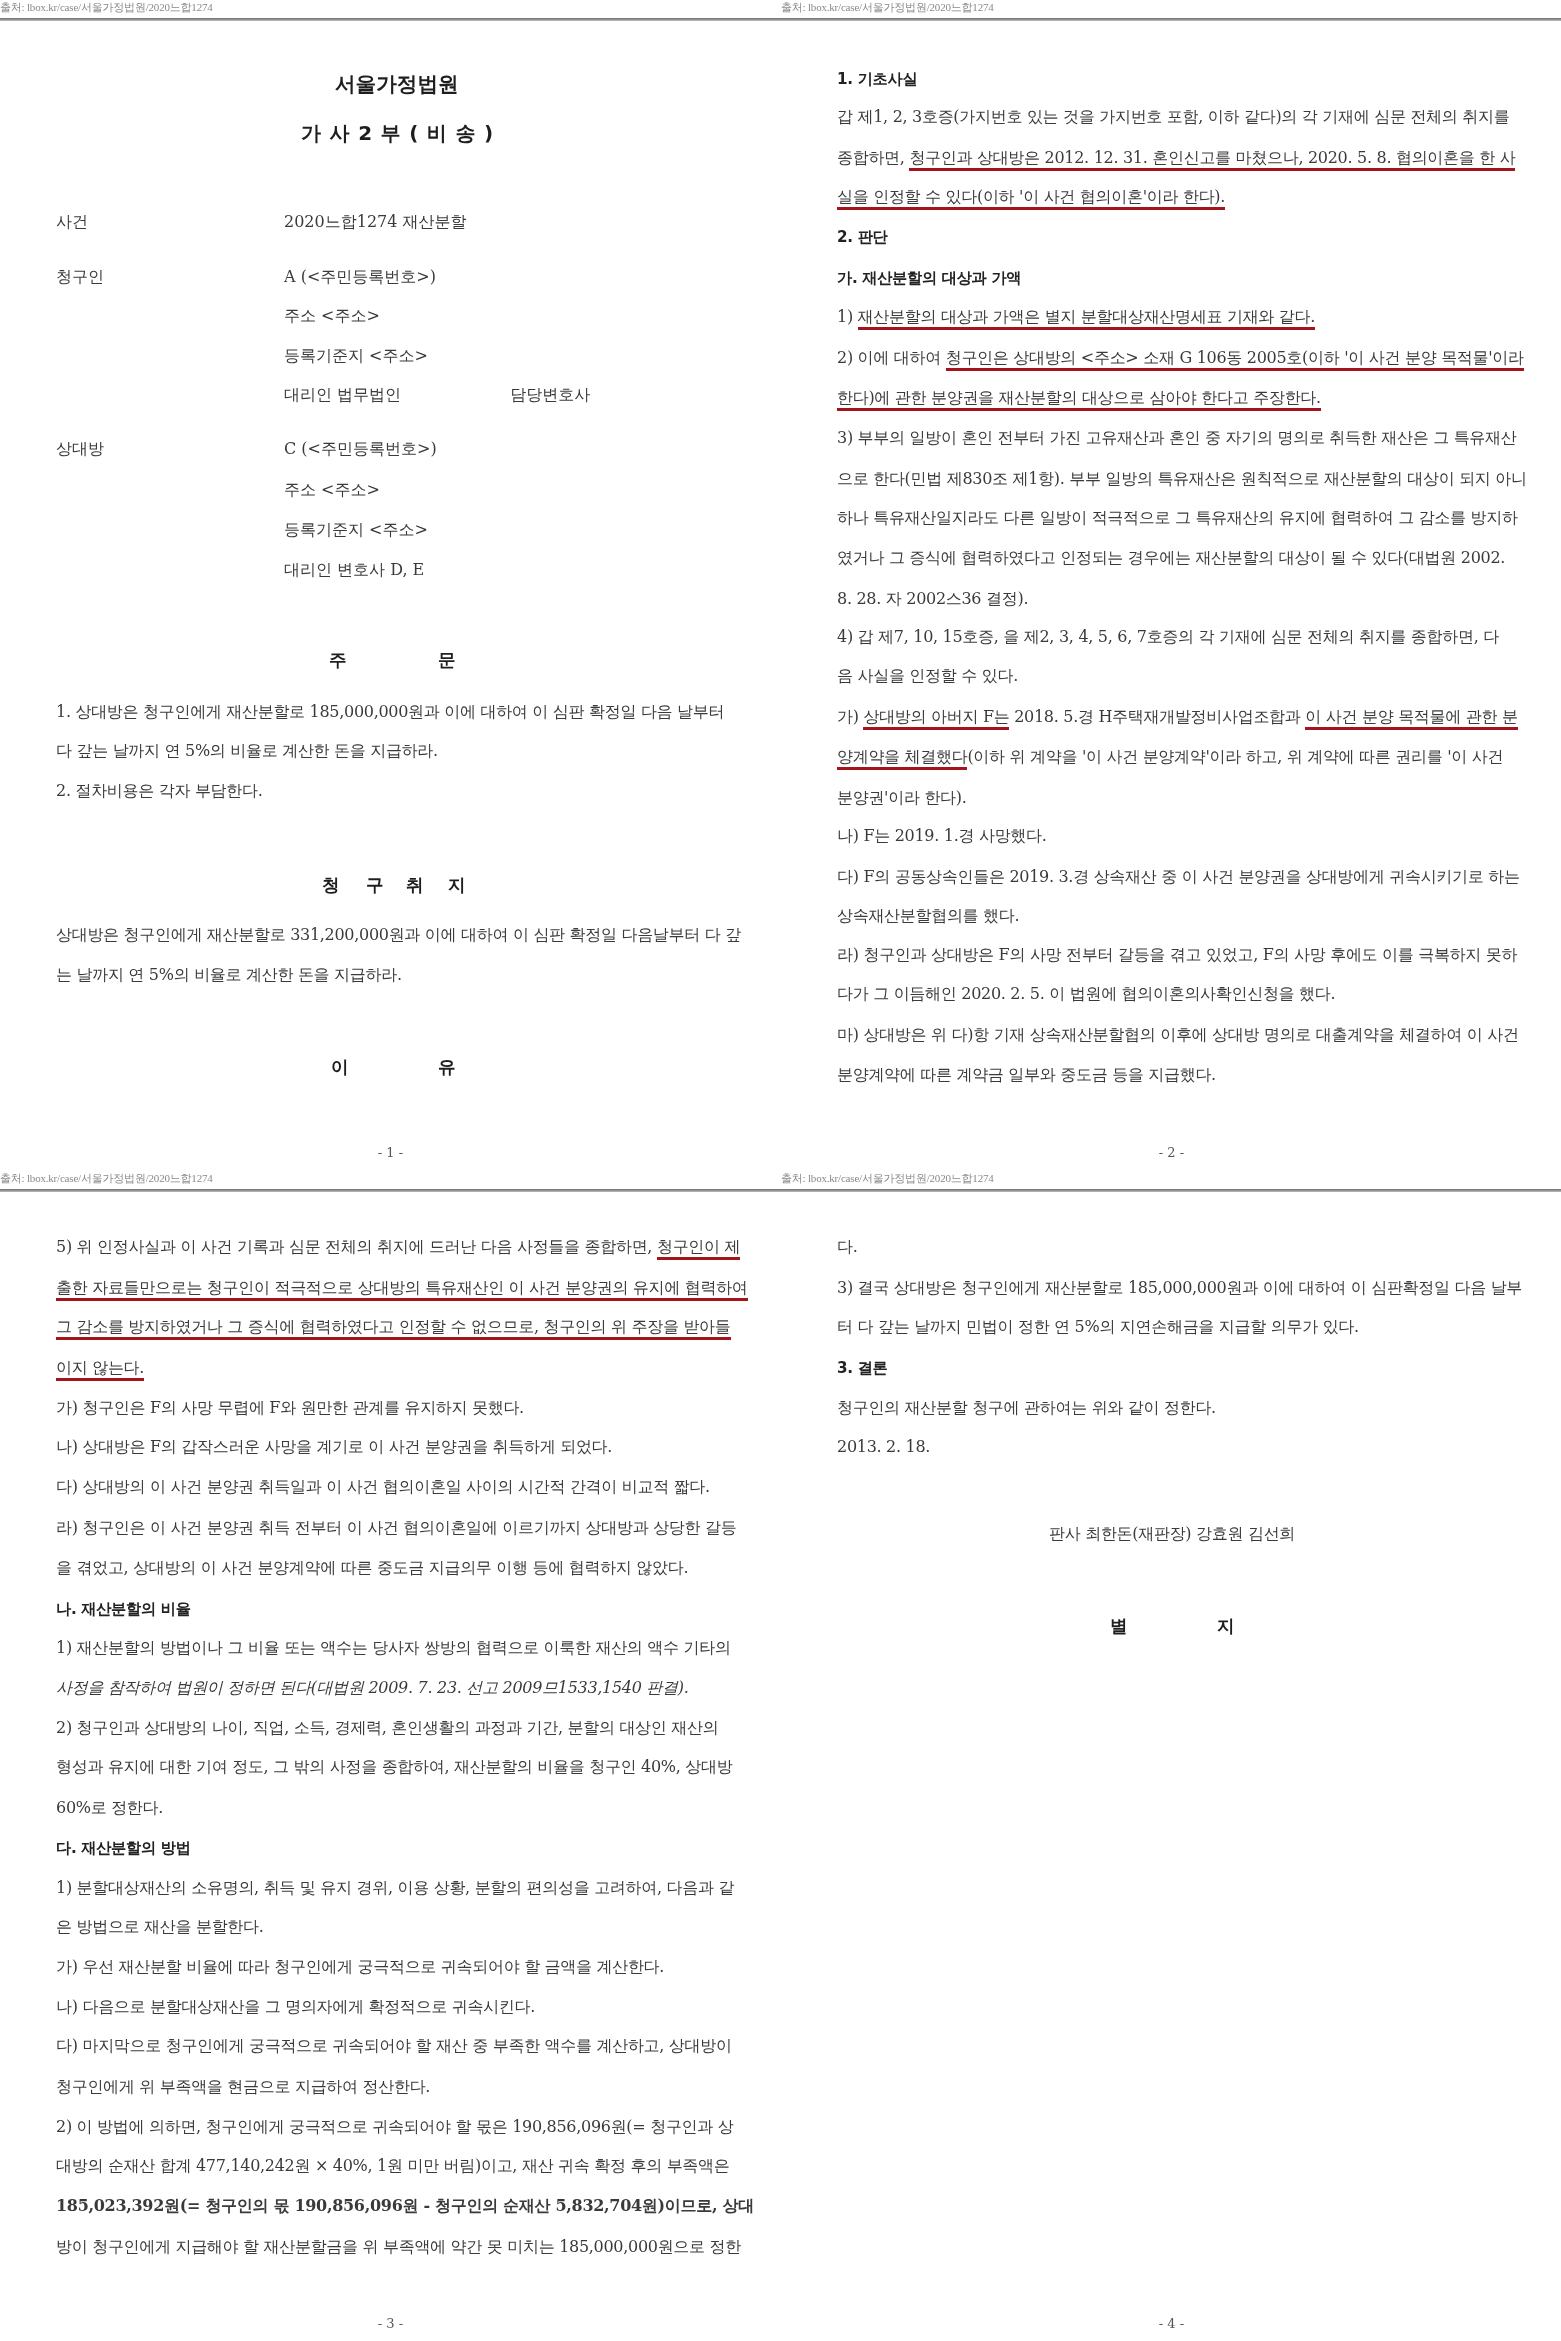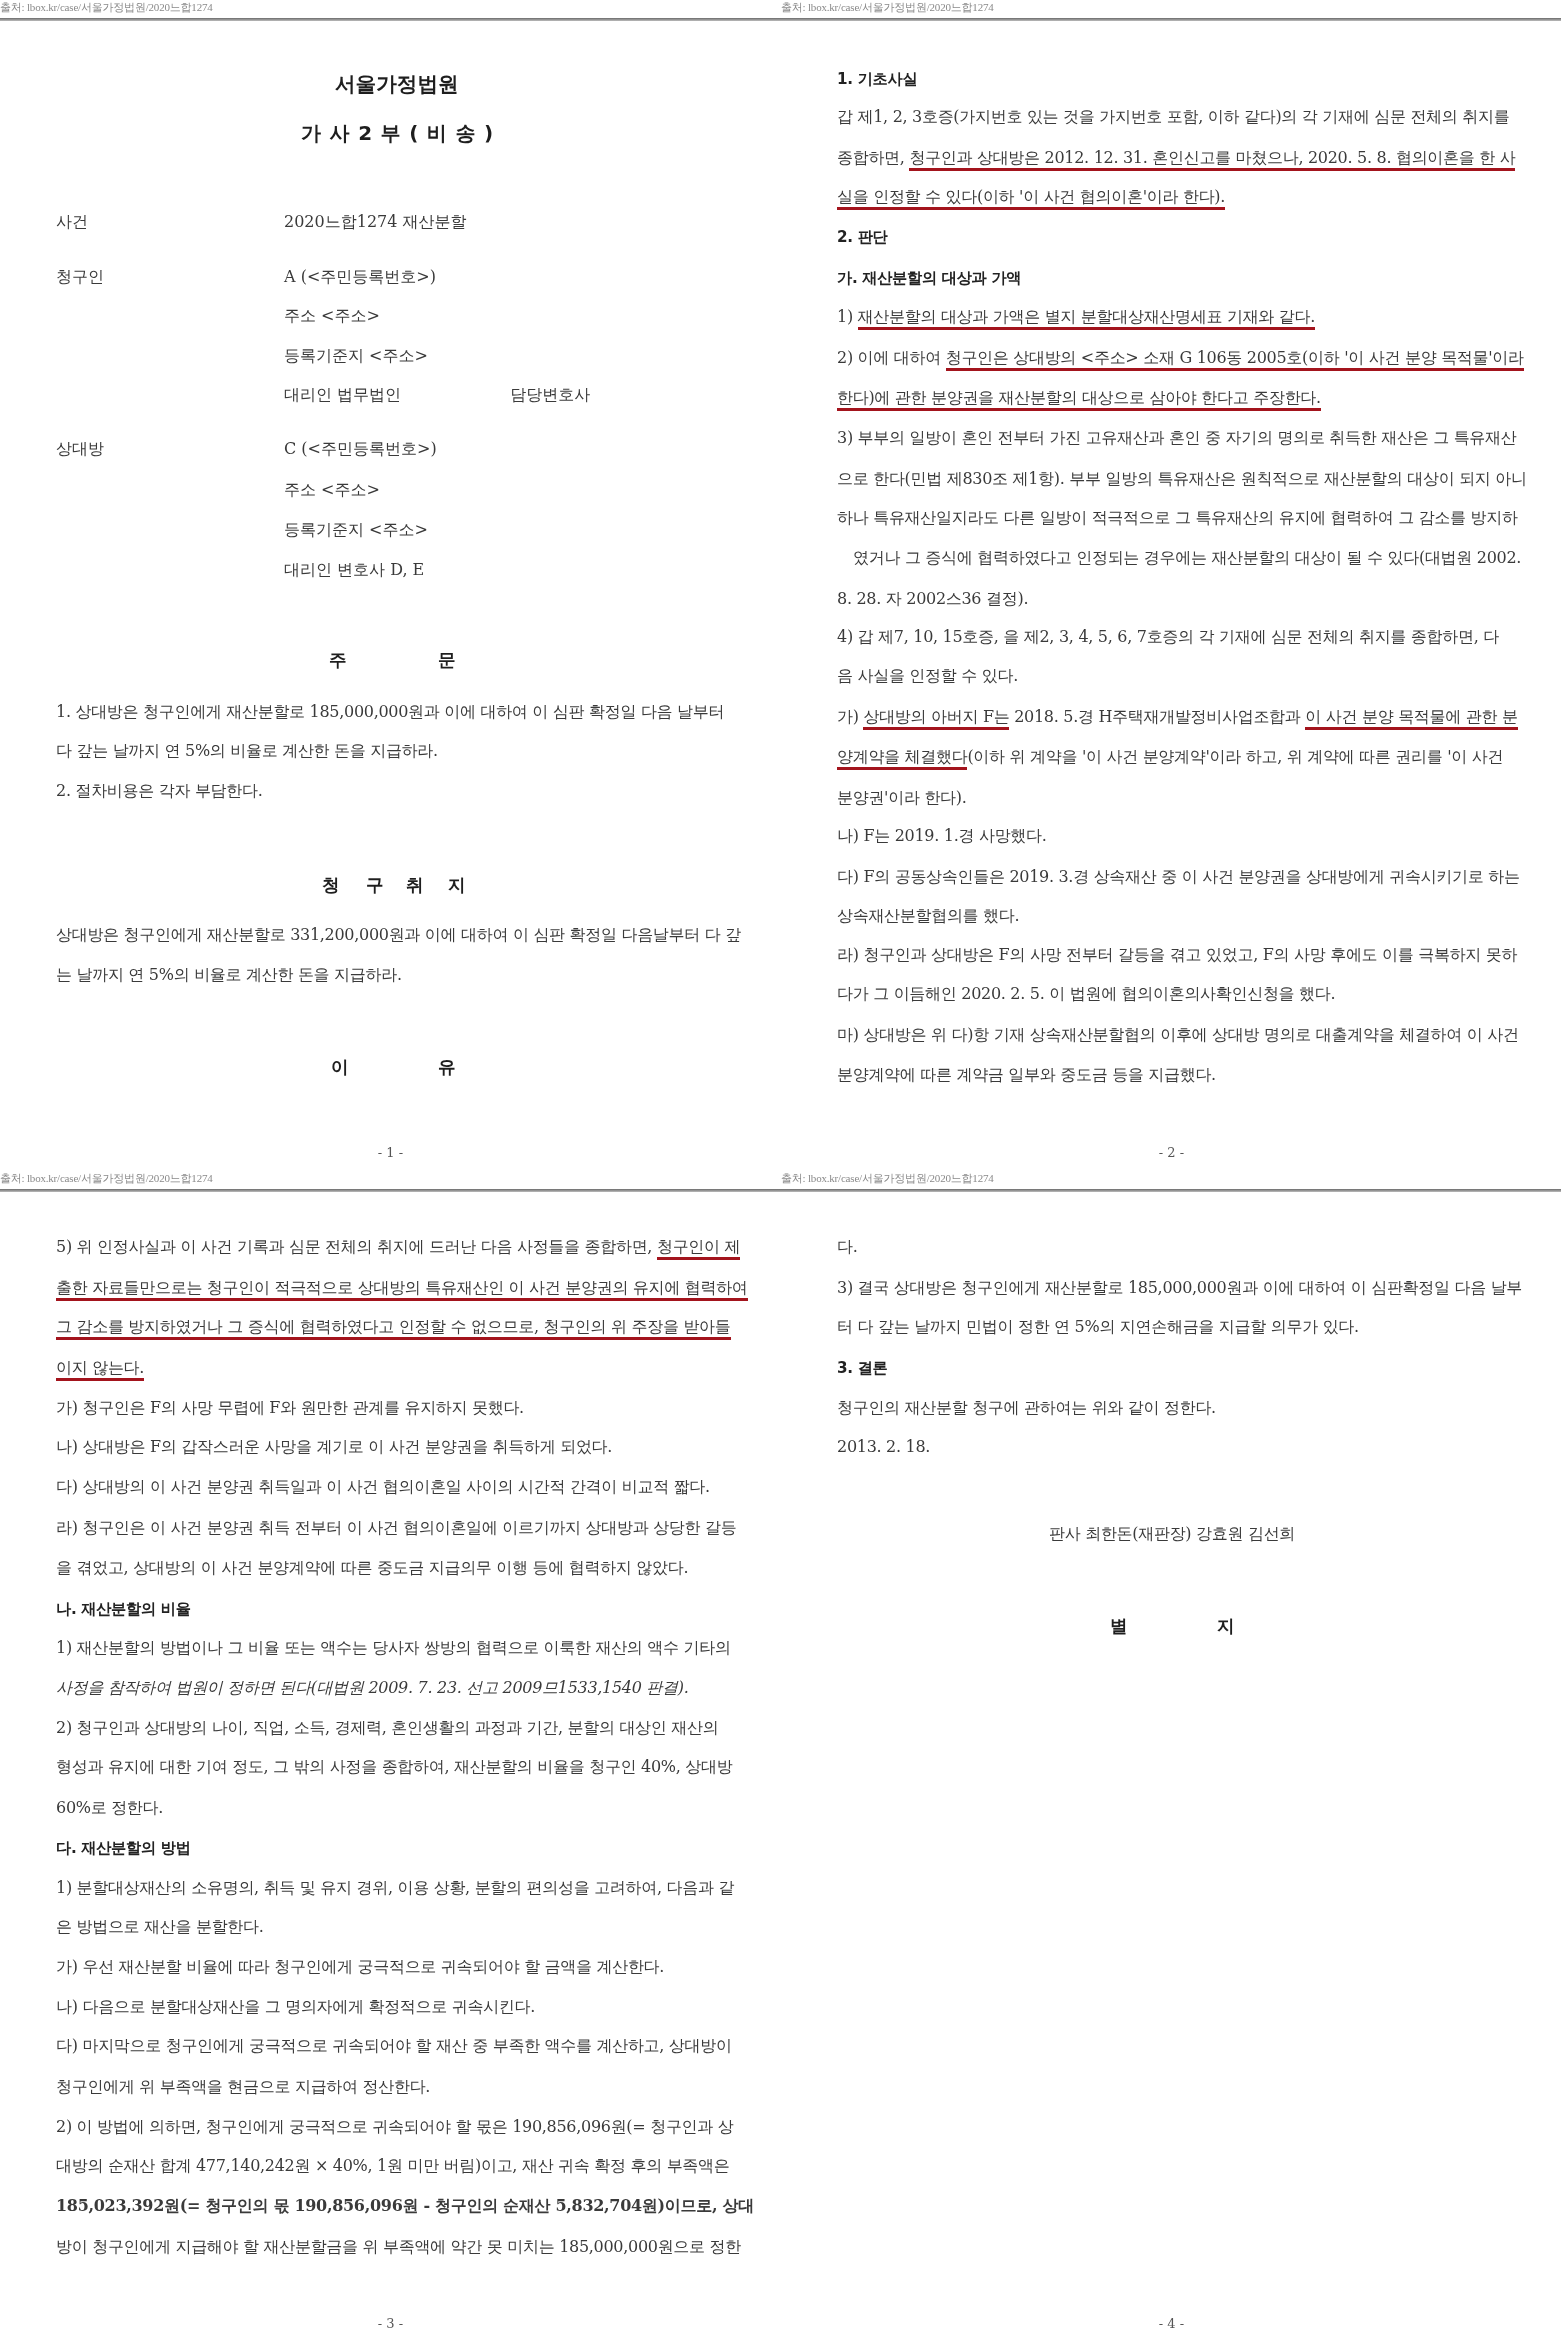--- a/index.html
+++ b/index.html
@@ -98,21 +98,21 @@
   <div class="ln" style="top:348px;">
     <span>2) 이에 대하여 </span><span class="u">청구인은 상대방의 &lt;주소&gt; 소재 G 106동 2005호(이하 '이 사건 분양 목적물'이라</span>
   </div>
   <div class="ln" style="top:388px;">
     <span class="u">한다)에 관한 분양권을 재산분할의 대상으로 삼아야 한다고 주장한다.</span>
   </div>
 
   <div class="ln" style="top:428px;">3) 부부의 일방이 혼인 전부터 가진 고유재산과 혼인 중 자기의 명의로 취득한 재산은 그 특유재산</div>
   <div class="ln" style="top:469px;">으로 한다(민법 제830조 제1항). 부부 일방의 특유재산은 원칙적으로 재산분할의 대상이 되지 아니</div>
   <div class="ln" style="top:508px;">하나 특유재산일지라도 다른 일방이 적극적으로 그 특유재산의 유지에 협력하여 그 감소를 방지하</div>
-  <div class="ln" style="top:548px;margin-left:16px;">였거나 그 증식에 협력하였다고 인정되는 경우에는 재산분할의 대상이 될 수 있다(대법원 2002.</div>
+  <div class="ln" style="top:548px;">였거나 그 증식에 협력하였다고 인정되는 경우에는 재산분할의 대상이 될 수 있다(대법원 2002.</div>
   <div class="ln" style="top:589px;">8. 28. 자 2002스36 결정).</div>
 
   <div class="ln" style="top:627px;">4) 갑 제7, 10, 15호증, 을 제2, 3, 4, 5, 6, 7호증의 각 기재에 심문 전체의 취지를 종합하면, 다</div>
   <div class="ln" style="top:666px;">음 사실을 인정할 수 있다.</div>
 
   <div class="ln" style="top:707px;">
     <span>가) </span><span class="u">상대방의 아버지 F는</span><span> 2018. 5.경 H주택재개발정비사업조합과 </span><span class="u">이 사건 분양 목적물에 관한 분</span>
   </div>
   <div class="ln" style="top:747px;">
     <span class="u">양계약을 체결했다</span><span>(이하 위 계약을 '이 사건 분양계약'이라 하고, 위 계약에 따른 권리를 '이 사건</span>

